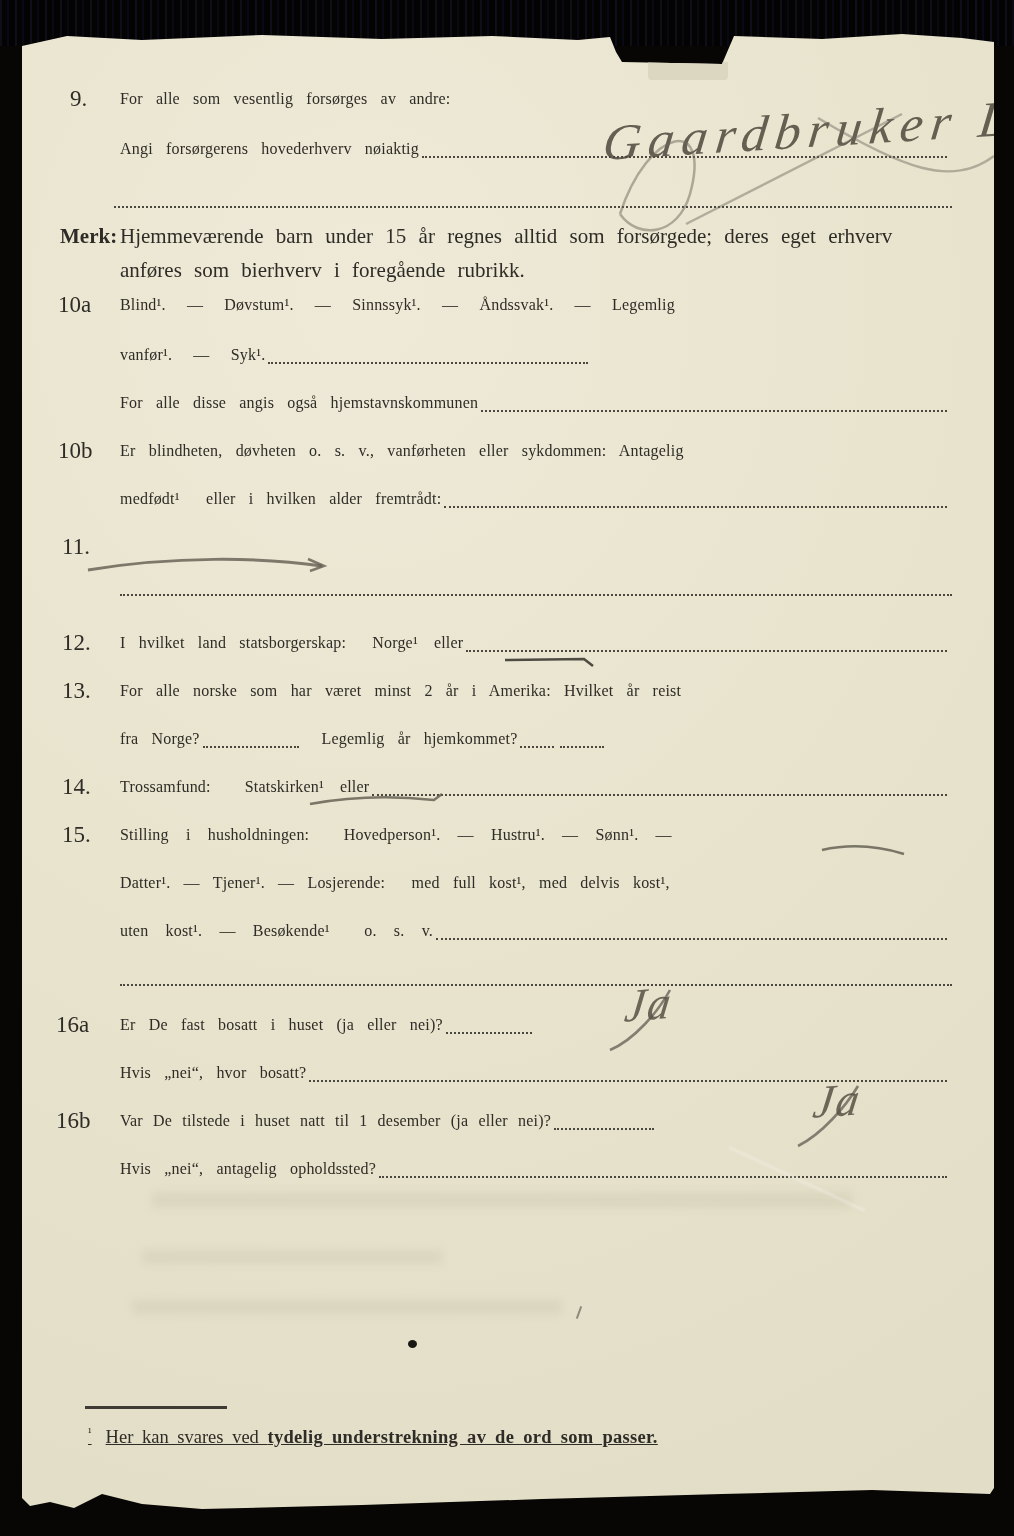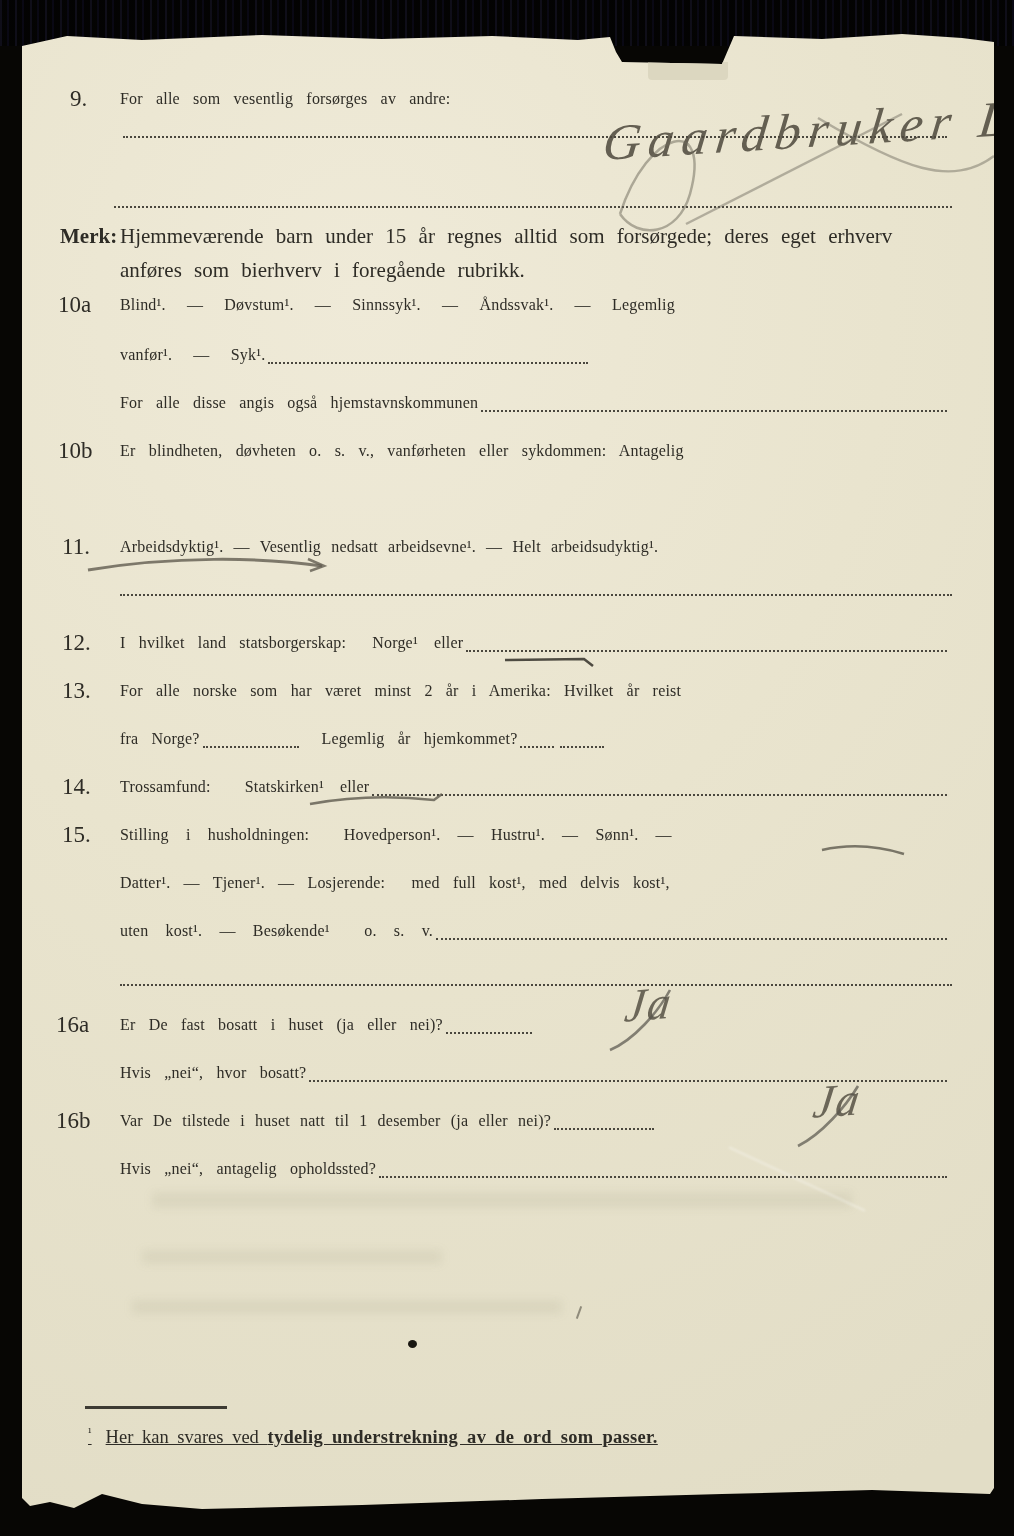--- a/index.html
+++ b/index.html
@@ -69,20 +69,21 @@
 
 <div class="paper">
 
   <div class="tab"></div>
 
   <span class="num" style="left:48px;top:56px">9.</span>
   <div class="row" style="top:56px">
     <span class="txt">For alle som vesentlig forsørges av andre:</span>
   </div>
   <div class="row" style="top:106px">
+    <span class="txt">Angi forsørgerens hovederhverv nøiaktig</span>
     <span class="lead grow"></span>
   </div>
   <div class="handwrite hw-q9">Gaardbruker L</div>
 
   <div class="sep" style="top:178px"></div>
 
   <span class="merk-label" style="top:192px">Merk:</span>
   <div class="merk-text" style="top:192px">Hjemmeværende barn under 15 år regnes alltid som forsørgede; deres eget erhverv</div>
   <div class="merk-text" style="top:226px">anføres som bierhverv i foregående rubrikk.</div>
 
@@ -96,25 +97,26 @@
   </div>
   <div class="row" style="top:360px">
     <span class="txt">For alle disse angis også hjemstavnskommunen</span>
     <span class="lead grow"></span>
   </div>
 
   <span class="num" style="left:36px;top:408px">10b</span>
   <div class="row" style="top:408px">
     <span class="txt">Er blindheten, døvheten o. s. v., vanførheten eller sykdommen: Antagelig</span>
   </div>
+  <div class="row" style="top:456px">
+    <span class="txt">medfødt¹  eller i hvilken alder fremtrådt:</span>
+    <span class="lead grow"></span>
+  </div>
 
   <span class="num" style="left:40px;top:504px">11.</span>
-  <div class="row ws-sm" style="top:504px">
-    <span class="txt">Arbeidsdyktig¹. — Vesentlig nedsatt arbeidsevne¹. — Helt arbeidsudyktig¹.</span>
-  </div>
 
   <div class="sep" style="top:566px;left:98px"></div>
 
   <span class="num" style="left:40px;top:600px">12.</span>
   <div class="row" style="top:600px">
     <span class="txt">I hvilket land statsborgerskap:</span>
     <span class="txt" style="margin-left:26px">Norge¹</span>
     <span class="txt" style="margin-left:16px">eller</span>
     <span class="lead grow"></span>
   </div>

